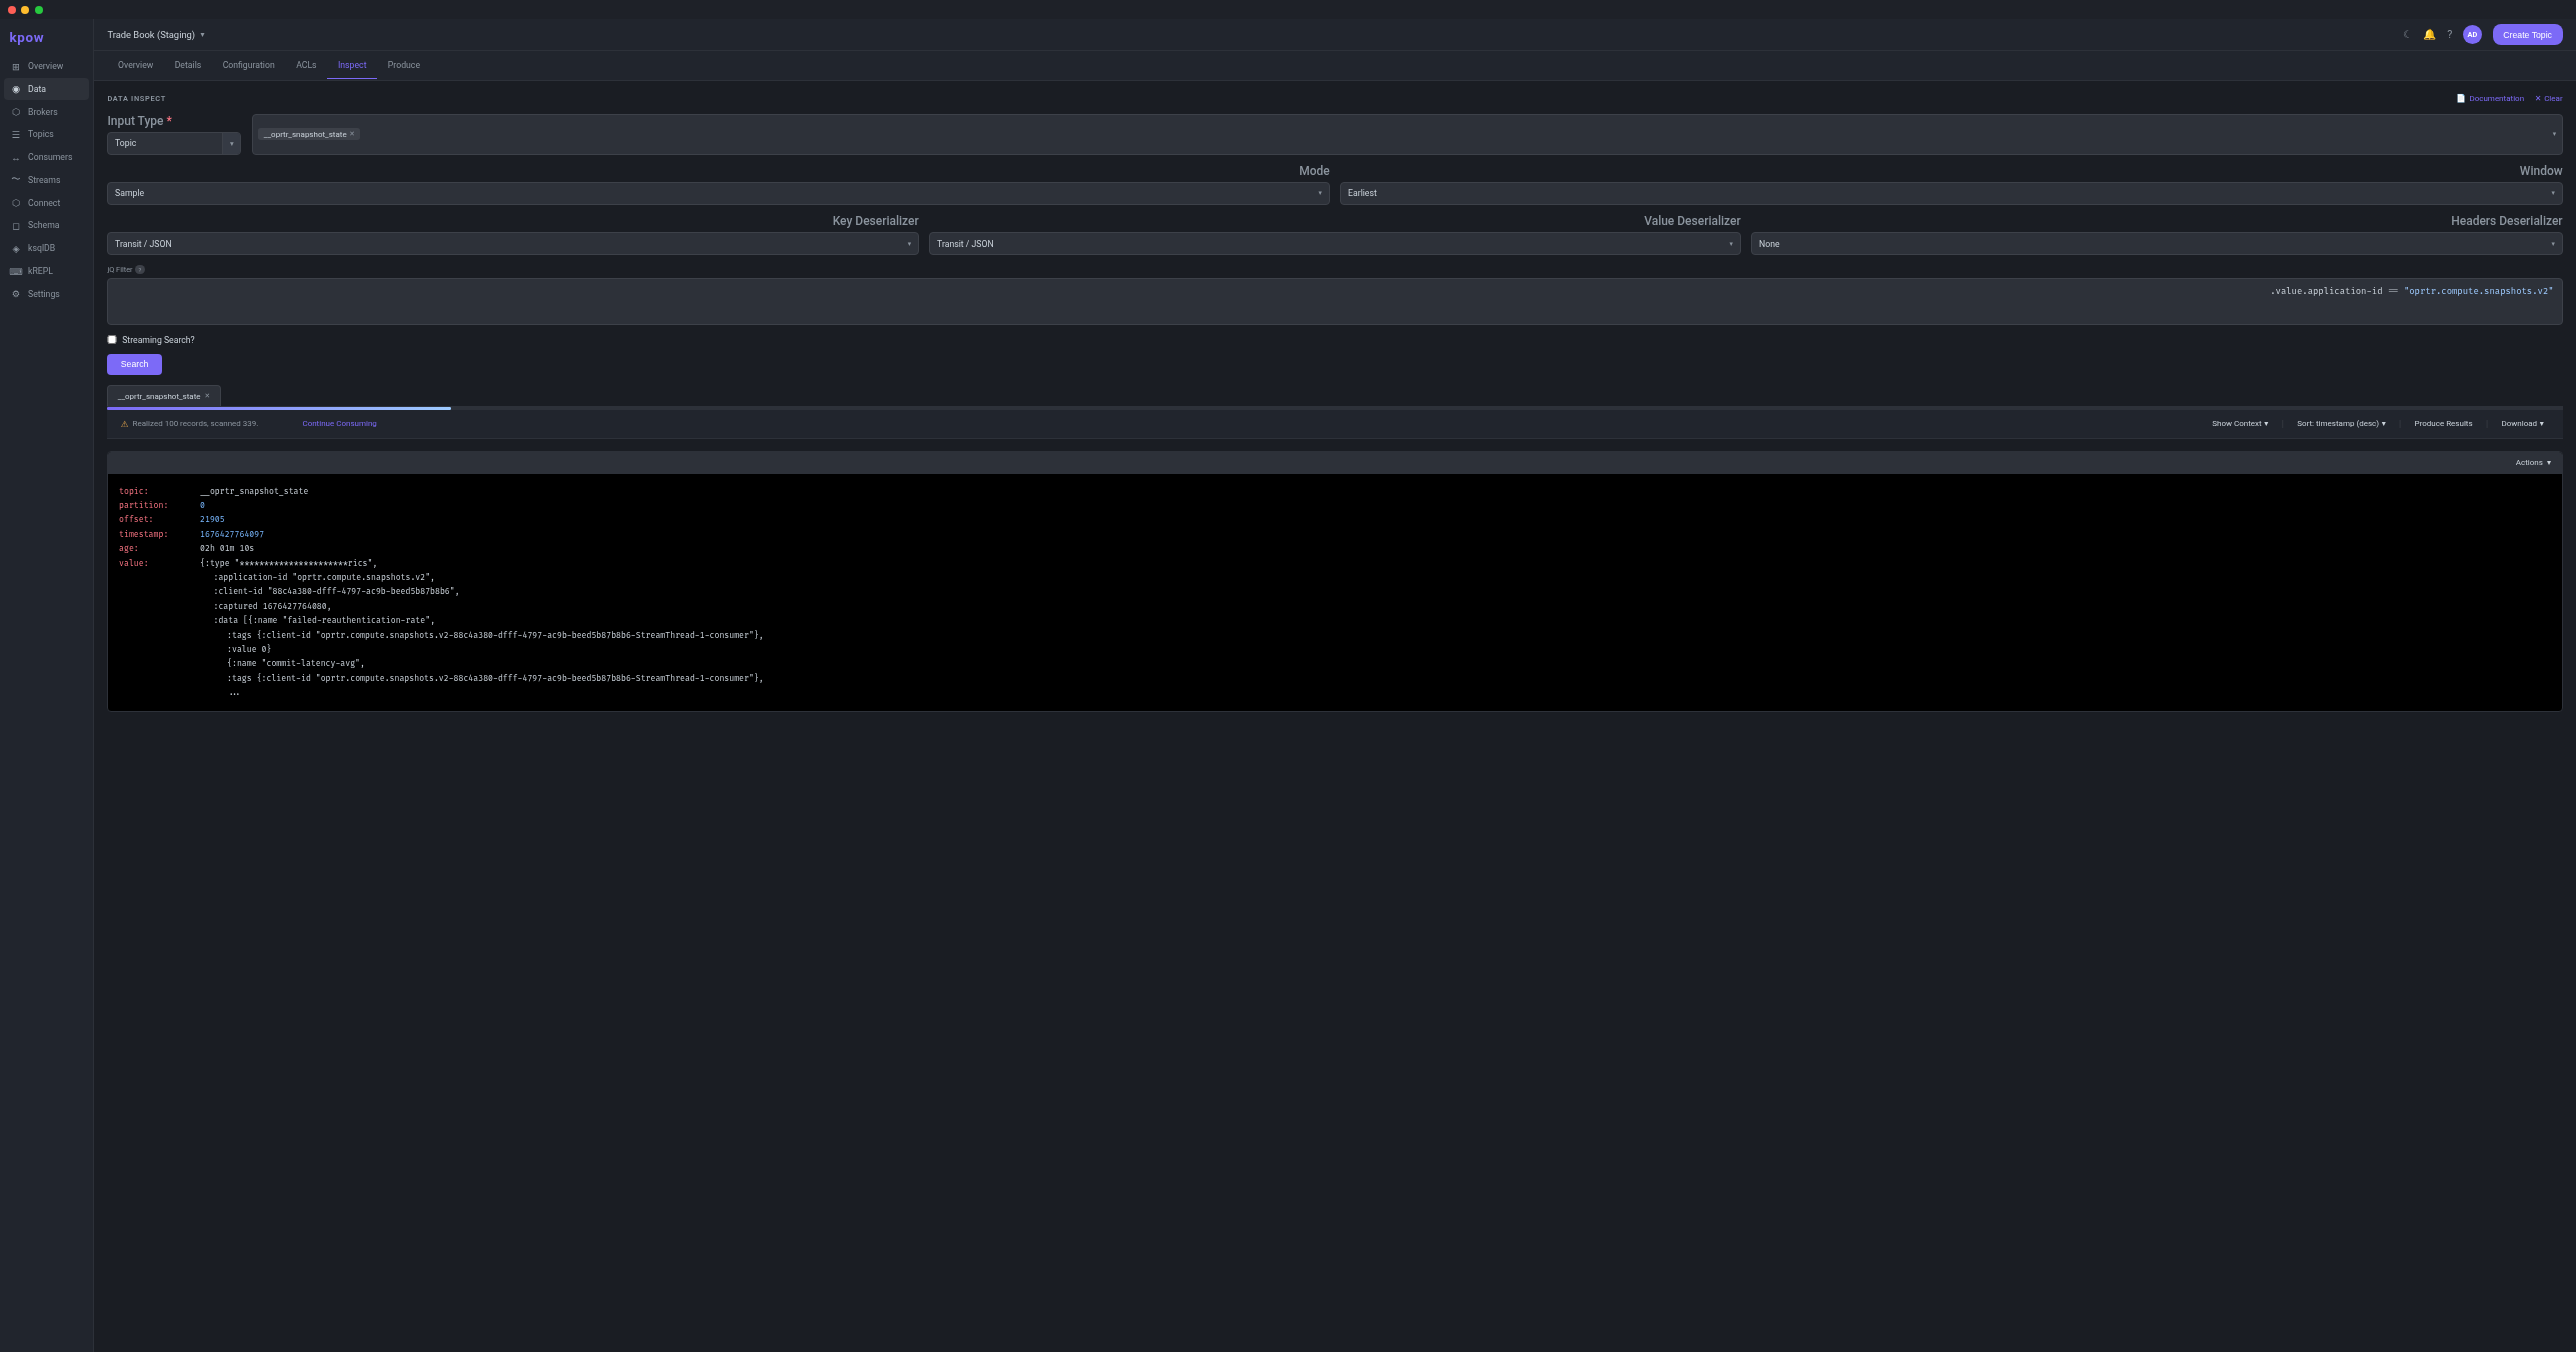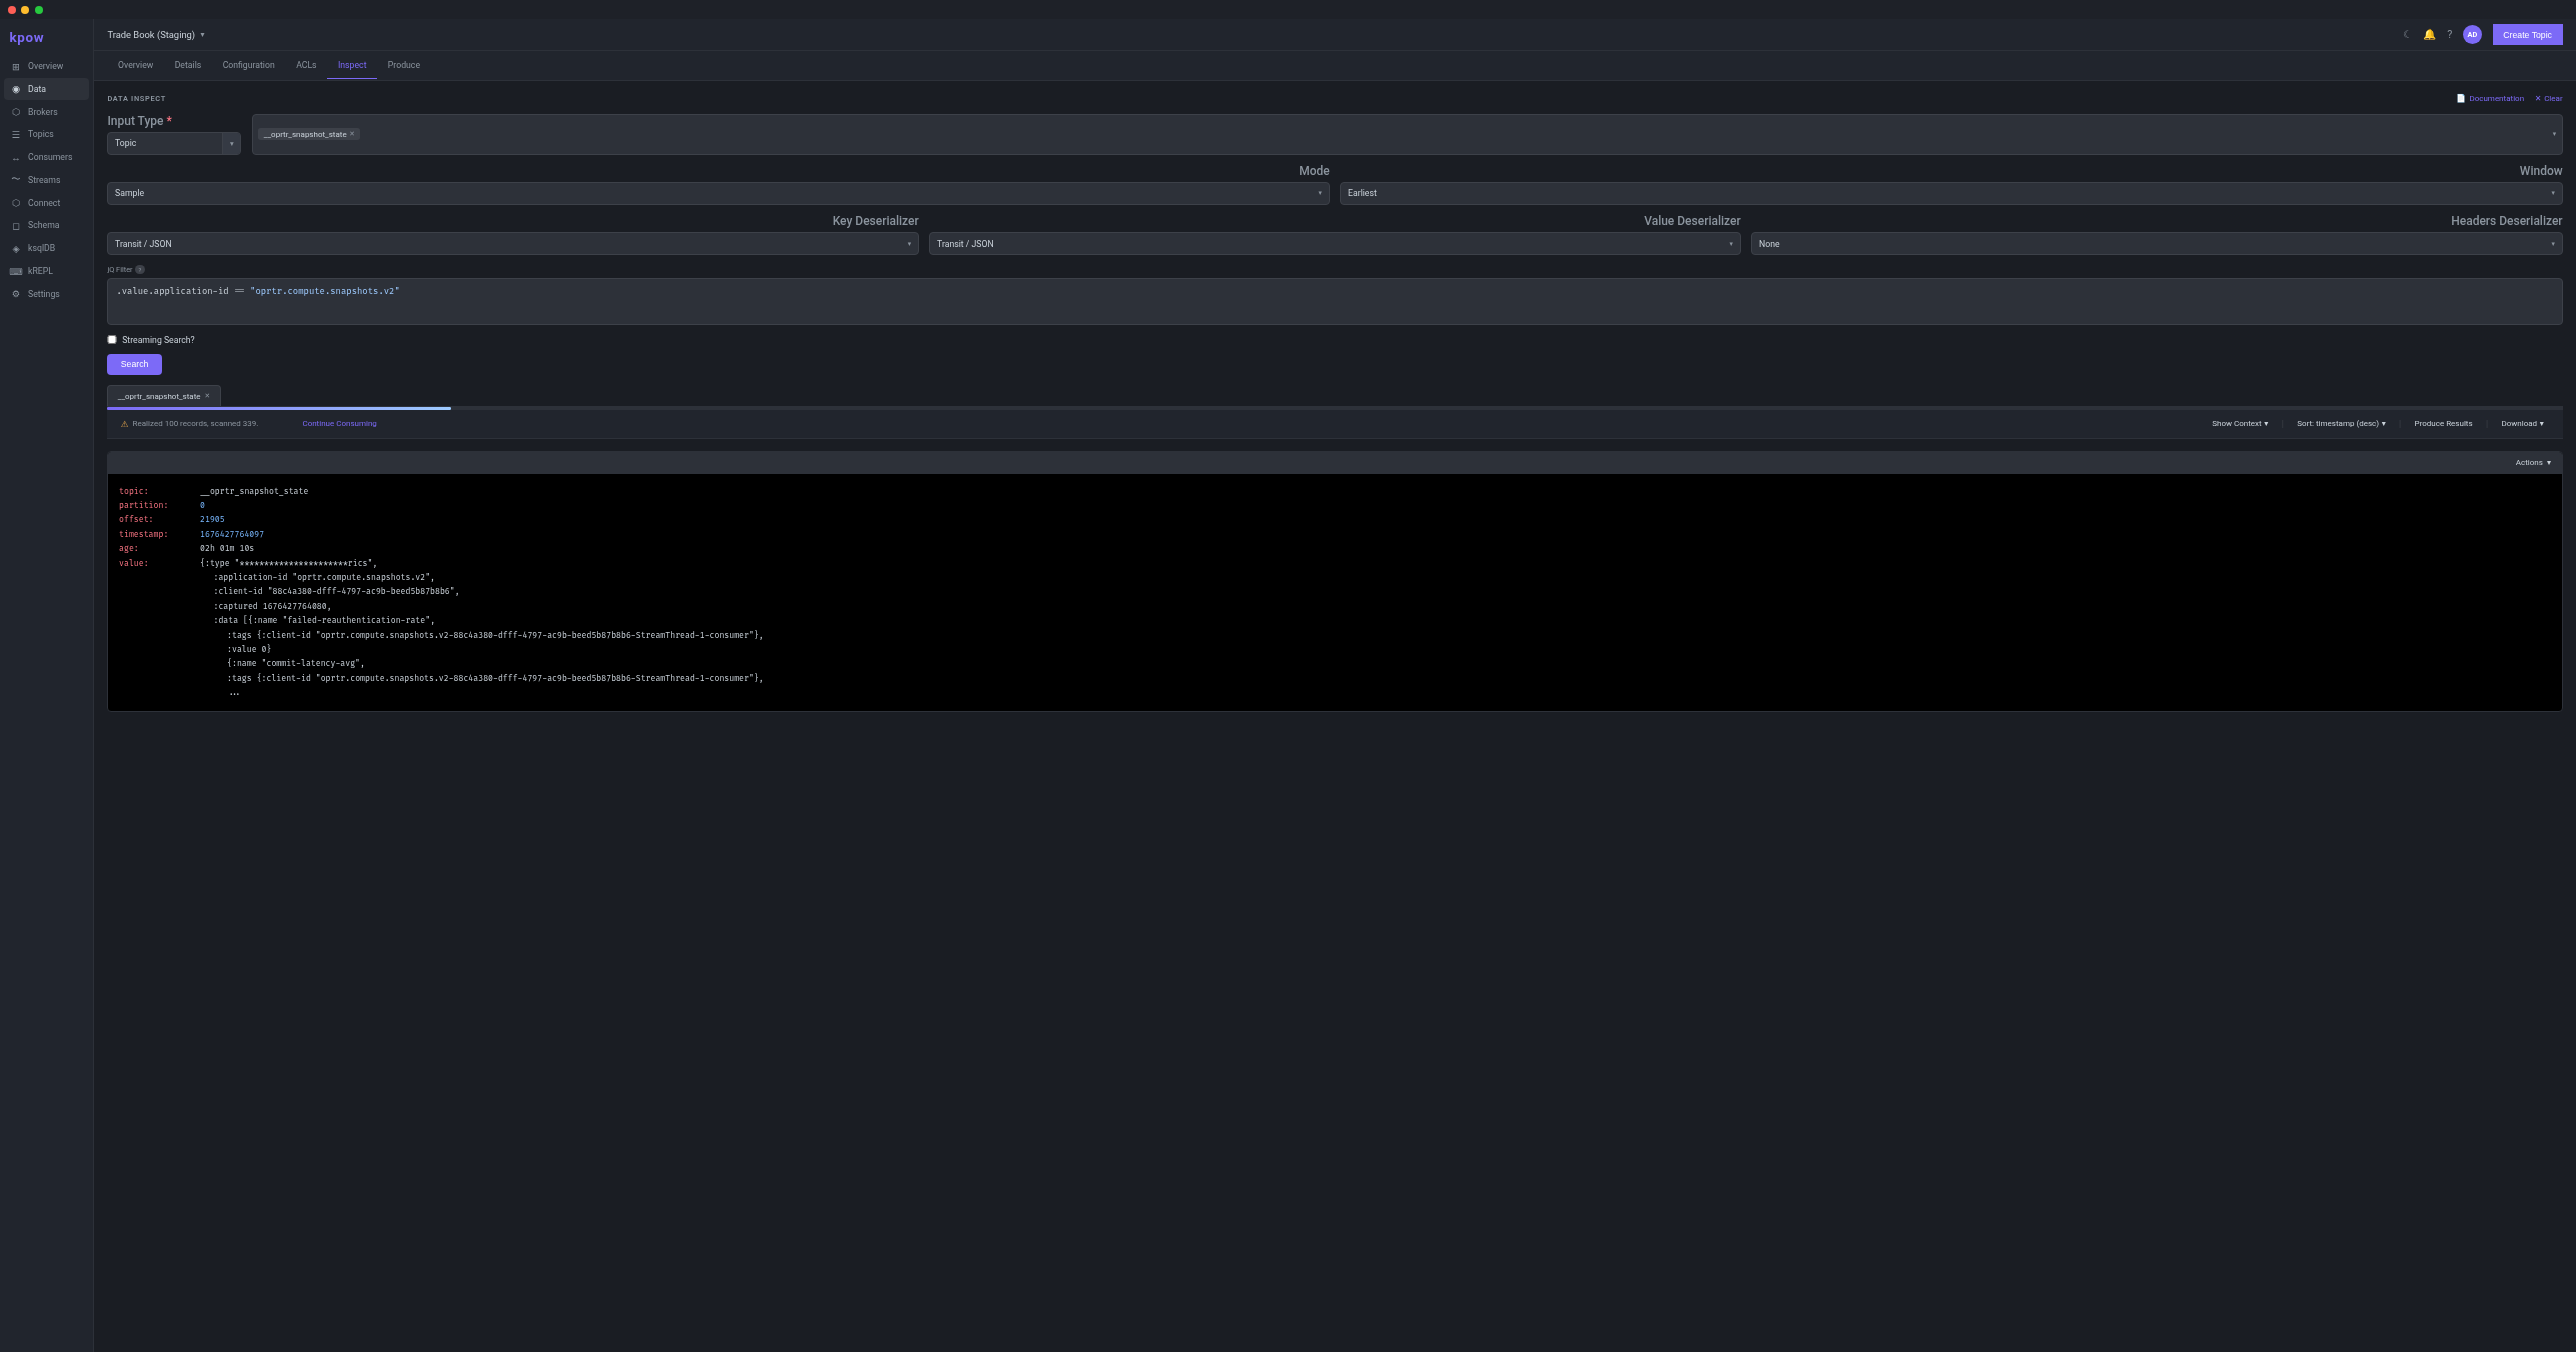--- a/index.html
+++ b/index.html
@@ -119,21 +119,21 @@
     .avatar {
       width: 19px; height: 19px; border-radius: 50%;
       background: #7c6af7;
       display: flex; align-items: center; justify-content: center;
       font-size: 7.4px; color: white; font-weight: bold;
     }
     .btn-create {
       background: #7c6af7;
       color: white;
       border: none;
-      border-radius: 0;
+      border-radius: 8px;
       padding: 5.4px 10.7px;
       font-size: 8.7px;
       cursor: pointer;
       font-weight: 500;
     }
 
     
     .tabbar {
       background: #21252d;
       border-bottom: 0.7px solid #2d3139;
@@ -637,21 +637,21 @@
           </div>
         </div>
       </div>
 
       
       <div class="filter-section">
         <div class="filter-label">
           <span>jQ Filter</span>
           <div class="filter-help">?</div>
         </div>
-        <div style="background:#2d3139;border:0.7px solid #3d4149;border-radius:4px;padding:6.7px 8px;min-height:47px;">
+        <div style="background:#2d3139;border:0.7px solid #3d4149;border-radius:4px;padding:6.7px 8px;min-height:47px;text-align:right;">
           <span class="filter-text-value">
             <span class="op">.value.application-id</span>
             <span class="op"> == </span>
             <span class="str">"oprtr.compute.snapshots.v2"</span>
           </span>
         </div>
       </div>
 
       
       <div class="checkbox-row">

